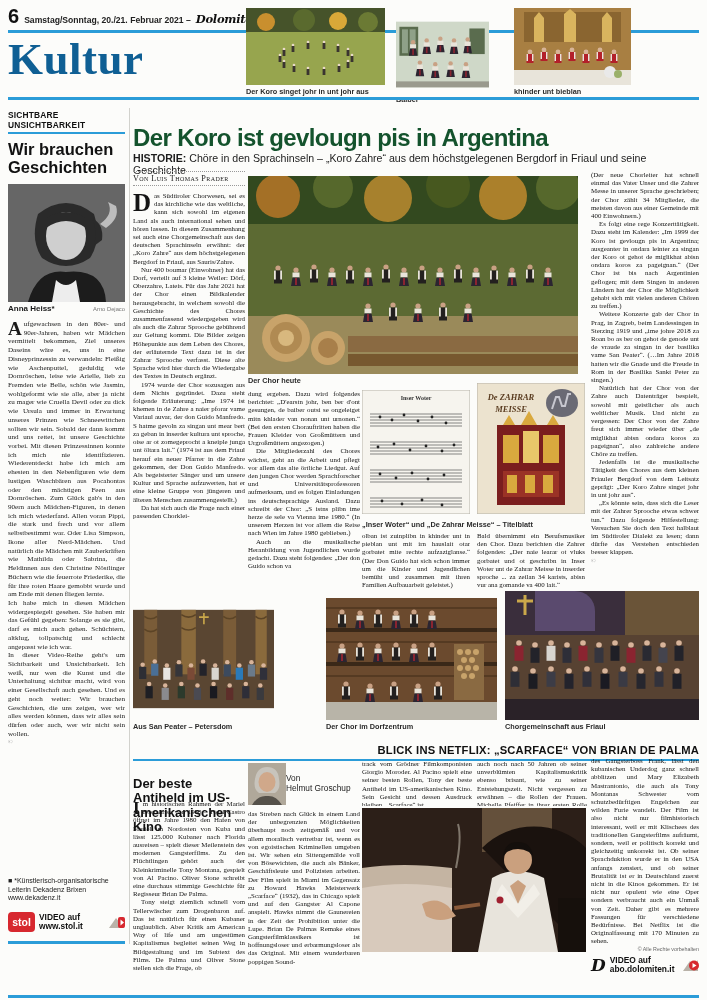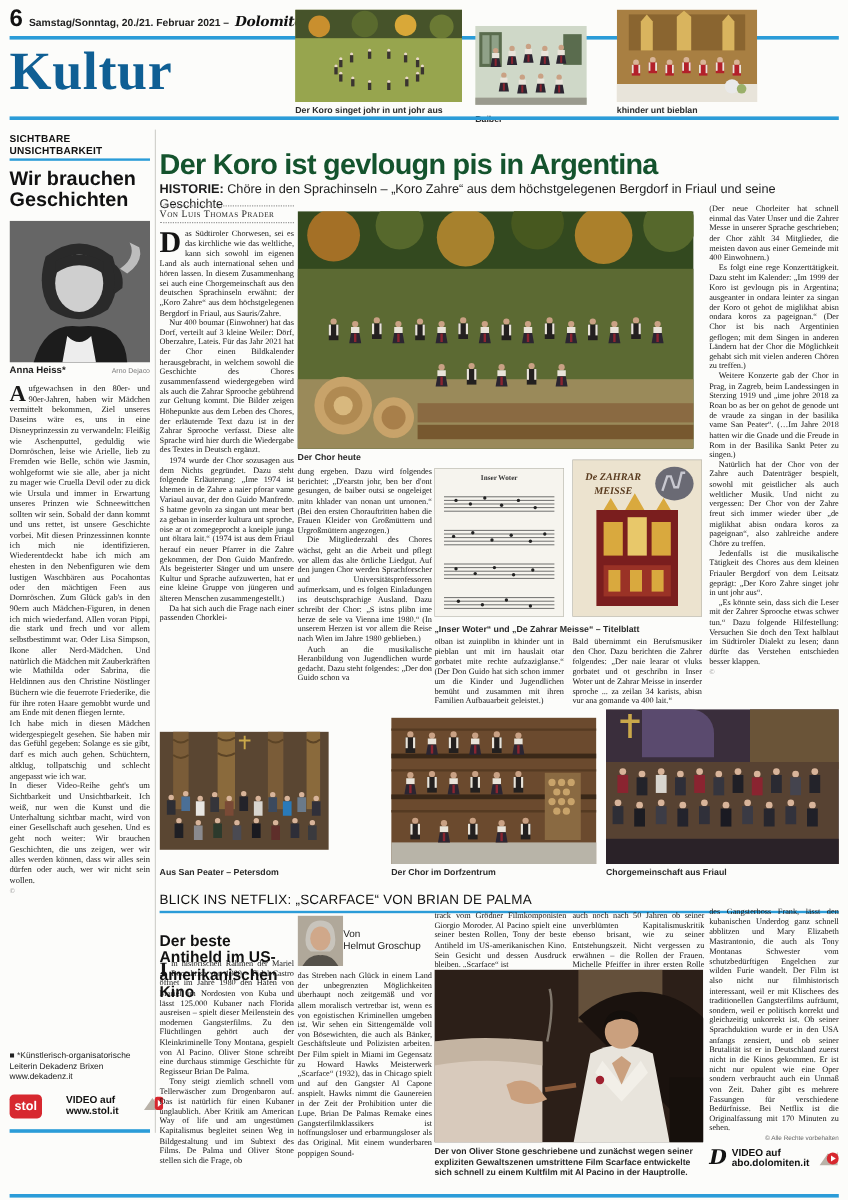--- a/index.html
+++ b/index.html
@@ -21,41 +21,41 @@
   .sb-kicker{font-family:"Liberation Sans",sans-serif;font-weight:bold;font-size:8.4px;letter-spacing:.2px;color:#111;padding-bottom:2px;border-bottom:2.5px solid #2b9cd8;}
   .sb-title{font-family:"Liberation Sans",sans-serif;font-weight:bold;font-size:16.5px;line-height:1.12;color:#111;margin-top:6px;}
   .sb-caprow{display:flex;justify-content:space-between;align-items:baseline;margin-top:2px;}
   .sb-capname{font-family:"Liberation Sans",sans-serif;font-weight:bold;font-size:8px;}
   .sb-capcredit{font-family:"Liberation Sans",sans-serif;font-size:5.8px;color:#777;}
   .sb-text{margin-top:7px;font-size:7.1px;line-height:1.23;text-align:justify;height:548px;overflow:hidden;}
   .sb-text p{margin:0;}
   .sb-text p+p{text-indent:0;}
   .dcA::first-letter{float:left;font-size:19px;line-height:15px;font-weight:bold;padding:1px 2px 0 0;}
   .footnote{font-family:"Liberation Sans",sans-serif;font-size:7px;line-height:1.25;color:#222;margin-top:9px;}
-  .videobox{display:flex;gap:20px;margin-top:9px;}
+  .videobox{display:flex;align-items:center;gap:4px;margin-top:9px;}
   .stolsq{width:27px;height:20px;background:#d7282f;border-radius:4px;color:#fff;font-family:"Liberation Sans",sans-serif;font-weight:bold;font-size:10.5px;display:flex;align-items:center;justify-content:center;flex:0 0 auto;}
   .vlabel{font-family:"Liberation Sans",sans-serif;font-weight:bold;font-size:8.4px;line-height:1.1;color:#111;}
   .playic{width:17px;height:15px;flex:0 0 auto;margin-left:auto;}
   .sb-rule{height:2.5px;background:#2b9cd8;margin-top:9px;}
   .vsep{position:absolute;left:129px;top:108px;width:1px;height:836px;background:#d2d2cd;}
   
   .article{position:absolute;left:133px;top:108px;width:566px;height:634px;}
   .headline{position:absolute;left:0;top:0;width:566px;font-family:"Liberation Sans",sans-serif;font-weight:bold;font-size:24px;letter-spacing:-.6px;color:#14532d;white-space:nowrap;}
   .subhead{position:absolute;left:0;top:44px;width:566px;font-family:"Liberation Sans",sans-serif;font-size:10.6px;color:#1c1c1c;}
   .subhead b{font-weight:bold;}
   .byline{position:absolute;left:0;top:63px;width:112px;border-top:1px dotted #999;border-bottom:1px dotted #999;padding:2px 0;font-variant:small-caps;font-size:8.2px;letter-spacing:.4px;color:#222;}
   .bodycol{position:absolute;font-size:6.9px;line-height:1.19;text-align:justify;overflow:hidden;color:#141414;}
   .bodycol p{margin:0;}
   .bodycol p+p{text-indent:8px;}
   .dcD::first-letter{float:left;font-size:25px;line-height:19px;font-weight:bold;padding:1px 3px 0 0;}
   .dcI::first-letter{float:left;font-size:17px;line-height:14px;font-weight:bold;padding:1px 3px 0 0;}
   .endmark{font-size:6px;color:#888;}
   
   .netflix{position:absolute;left:133px;top:744px;width:566px;height:250px;}
-  .nf-kicker{font-family:"Liberation Sans",sans-serif;font-weight:normal;font-size:11.2px;letter-spacing:.2px;color:#111;}
+  .nf-kicker{font-family:"Liberation Sans",sans-serif;font-weight:bold;font-size:11.2px;letter-spacing:.2px;color:#111;text-align:right;}
   .nf-rule{position:absolute;left:0;top:15px;width:566px;height:2px;background:#2b9cd8;}
   .nf-title{position:absolute;left:0;top:22px;width:114px;font-family:"Liberation Sans",sans-serif;font-weight:bold;font-size:13px;line-height:1.12;color:#111;}
   .authorbox{position:absolute;left:115px;top:19px;width:112px;display:flex;gap:0;align-items:flex-start;}
   .authname{font-family:"Liberation Sans",sans-serif;font-size:8.3px;line-height:1.25;color:#222;margin-top:10px;}
   .credit{display:block;text-align:right;font-size:5.3px;color:#666;font-family:"Liberation Sans",sans-serif;}
   .nf-photocap{position:absolute;left:229px;top:212px;width:224px;font-family:"Liberation Sans",sans-serif;font-weight:bold;font-size:7.2px;line-height:1.2;color:#2b2b2b;}
   .abobox{position:absolute;left:458px;top:212px;width:108px;display:flex;align-items:center;gap:4px;}
   .dglyph{font-family:"DejaVu Serif",serif;font-weight:bold;font-style:italic;font-size:17px;color:#141414;line-height:1;}
 </style>
 </head>
@@ -519,21 +519,20 @@
         <path d="M120 40 a52 52 0 0 1 104 104 z" fill="#1a120e"></path>
         <path d="M130 70 q24 -14 52 0 l14 74 h-80z" fill="#e8e4dc"></path>
         <path d="M148 78 l8 18 l8 -18 l-8 -6z" fill="#caa07e"></path>
         <path d="M140 76 l16 20 l16 -20 l6 10 l-22 24 l-22 -24z" fill="#f2efe8"></path>
         <circle cx="156" cy="52" r="14" fill="#caa07e"></circle>
         <path d="M141 48 q2 -14 15 -14 q13 0 15 14 l-4 -4 q-11 -6 -22 0z" fill="#140f0c"></path>
         <circle cx="138" cy="92" r="3.5" fill="#a02030"></circle>
         <rect x="196" y="90" width="28" height="54" fill="#16100c"></rect>
       </svg>
     </figure>
-    <div class="nf-photocap">Der von Oliver Stone geschriebene und zunächst wegen seiner expliziten Gewaltszenen umstrittene Film Scarface entwickelte sich schnell zu einem Kultfilm mit Al Pacino in der Hauptrolle.</div>
 
     <div class="bodycol" style="left:458px;top:13px;width:108px;height:194px">
       <p>des Gangsterboss Frank, lässt den kubanischen Underdog ganz schnell abblitzen und Mary Elizabeth Mastrantonio, die auch als Tony Montanas Schwester vom schutzbedürftigen Engelchen zur wilden Furie wandelt. Der Film ist also nicht nur filmhistorisch interessant, weil er mit Klischees des traditionellen Gangsterfilms aufräumt, sondern, weil er politisch korrekt und gleichzeitig unkorrekt ist. Ob seiner Sprachduktion wurde er in den USA anfangs zensiert, und ob seiner Brutalität ist er in Deutschland zuerst nicht in die Kinos gekommen. Er ist nicht nur opulent wie eine Oper sondern verbraucht auch ein Unmaß von Zeit. Daher gibt es mehrere Fassungen für verschiedene Bedürfnisse. Bei Netflix ist die Originalfassung mit 170 Minuten zu sehen.</p>
       <span class="credit">© Alle Rechte vorbehalten</span>
     </div>
 
     <div class="abobox">
       <span class="dglyph">D</span>
       <span class="vlabel">
         <span>VIDEO auf</span><br>

